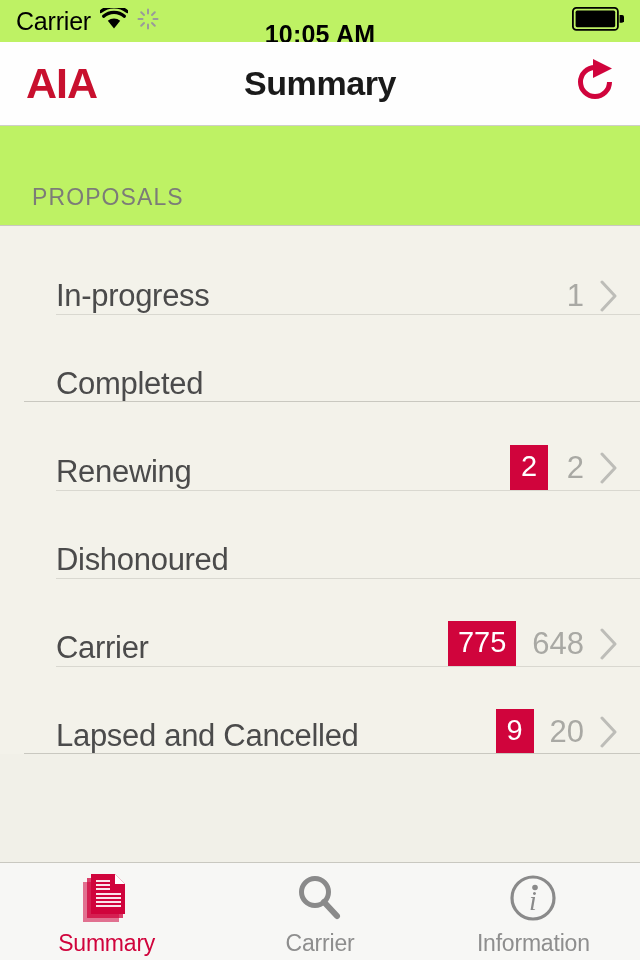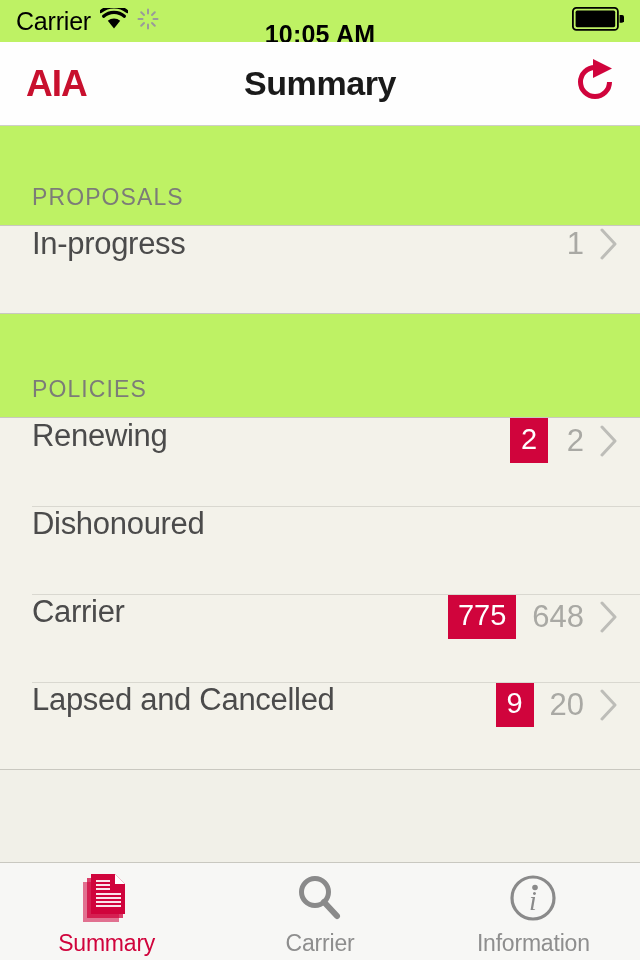--- a/index.html
+++ b/index.html
@@ -37,21 +37,21 @@
   
   .navbar {
     height:84px; flex:0 0 84px;
     background:#fefefe;
     display:flex; align-items:center;
     padding:0 22px 0 26px;
     position:relative;
     border-bottom:1px solid #cfcfc8;
   }
   .brand {
-    font-size:37px; font-weight:bold; color:#c8102e;
+    font-size:43px; font-weight:bold; color:#c8102e;
     letter-spacing:-1px; line-height:1; z-index:2;
   }
   .nav-title {
     position:absolute; left:0; right:0; text-align:center;
     font-size:34px; color:#1a1a1a; font-weight:600; letter-spacing:-0.4px;
   }
   .nav-refresh {
     margin-left:auto; z-index:2;
     width:46px; height:46px; display:flex; align-items:center; justify-content:center;
   }
@@ -77,23 +77,24 @@
     display:flex; align-items:flex-end;
     padding:0 0 14px 32px;
   }
   .group-header.first { height:100px; }
   .group-header-label {
     font-size:23px; color:#7c7c78; letter-spacing:1.1px;
   }
   .group-body { position:relative; z-index:1; background:#f3f2ea; }
   .row {
     height:88px;
-    display:flex; align-items:flex-start;
+    display:flex; align-items:flex-end;
     padding:0 22px 0 32px;
     position:relative;
+    margin-left:24px;
   }
   .row + .row::before {
     content:""; position:absolute; top:0; left:32px; right:0;
     height:1px; background:#d9d8d0;
   }
   .row-label {
     font-size:31px; color:#4b4b4b; letter-spacing:-0.3px;
   }
   .row-right {
     margin-left:auto; display:flex; align-items:center; gap:16px;
@@ -204,25 +205,25 @@
         <span class="row-label">In-progress</span>
         <span class="row-right">
           <span class="count">1</span>
           <span>
             <svg class="chev" viewBox="0 0 18 32">
                 <polyline points="2,2 15,16 2,30" fill="none" stroke="#bdbdb8" stroke-width="3" stroke-linecap="round" stroke-linejoin="round"></polyline>
               </svg>
           </span>
         </span>
       </div>
-    </div>
-
-    <div class="group-header">
-      <span class="group-header-label">POLICIES</span>
-    </div>
+      <div class="row">
+        <span class="row-label">Completed</span>
+      </div>
+    </div>
+
     <div class="group-body">
 
       <div class="row">
         <span class="row-label">Renewing</span>
         <span class="row-right">
           <span class="badge">2</span>
           <span class="count">2</span>
           <span>
             <svg class="chev" viewBox="0 0 18 32">
                 <polyline points="2,2 15,16 2,30" fill="none" stroke="#bdbdb8" stroke-width="3" stroke-linecap="round" stroke-linejoin="round"></polyline>

